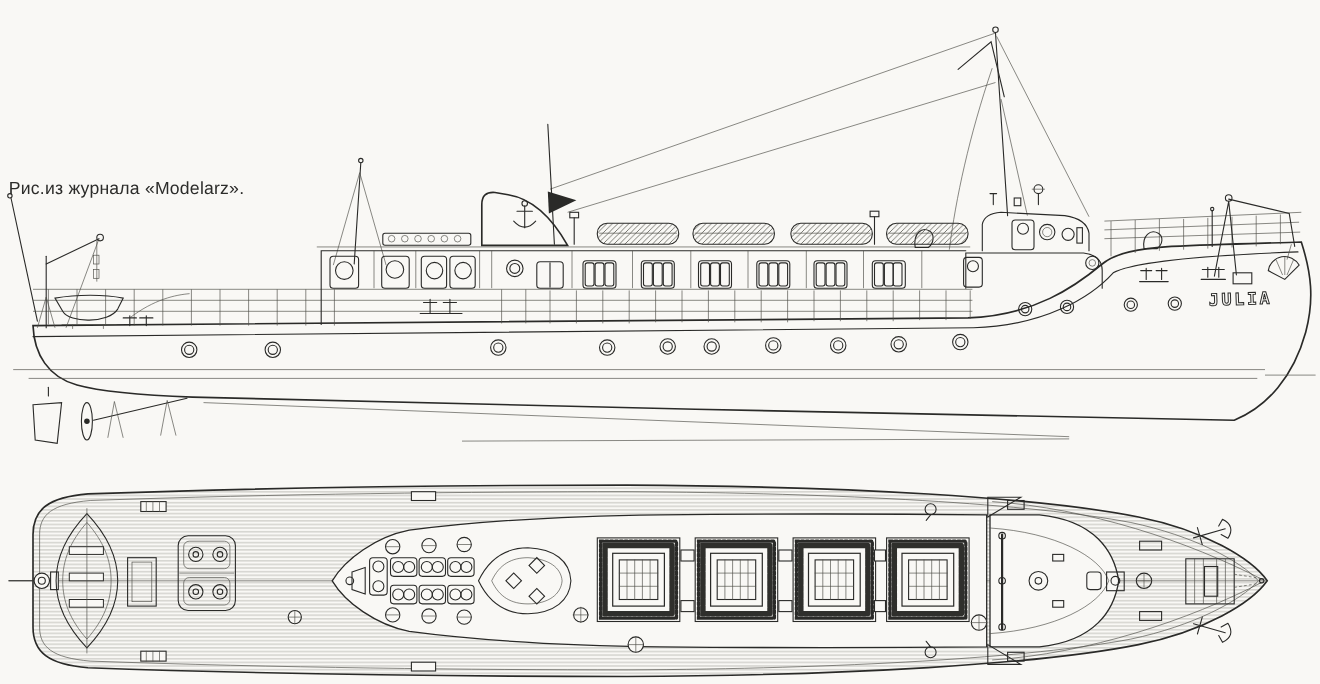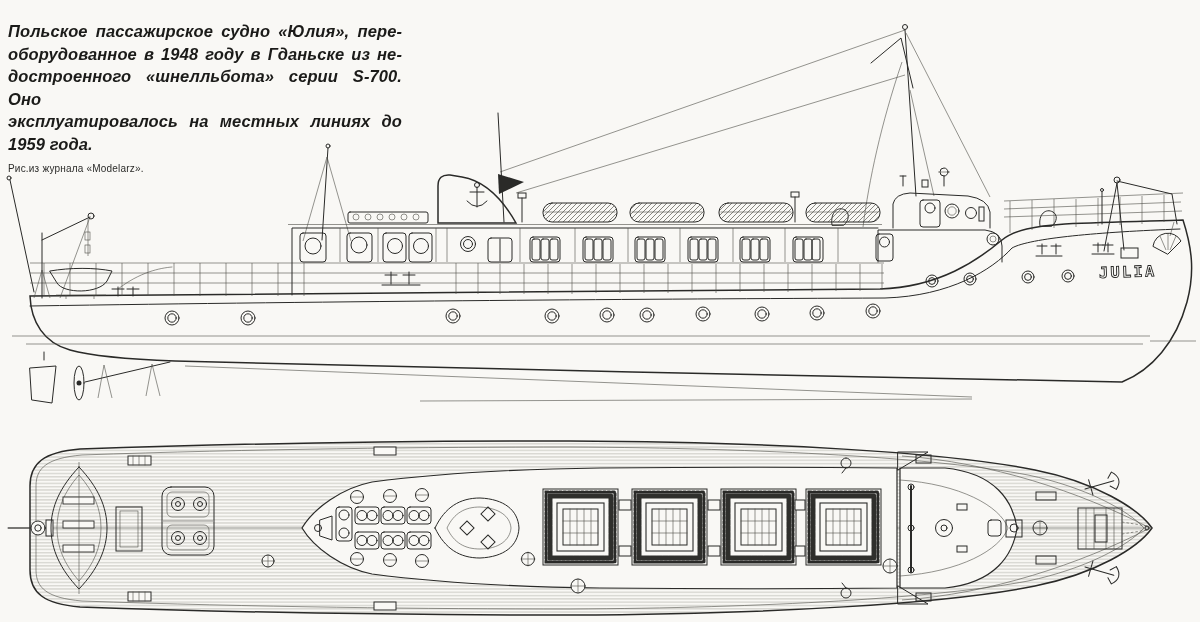--- a/index.html
+++ b/index.html
@@ -3,21 +3,21 @@
 <meta charset="utf-8">
 <style>
   html,body{margin:0;padding:0;background:#ffffff;}
   .page{position:relative;width:1200px;height:622px;background:#f9f8f5;overflow:hidden;
         font-family:"Liberation Sans",sans-serif;color:#1d1d1b;}
   .caption{position:absolute;left:8px;top:20px;width:394px;
            font-size:16.5px;line-height:22.5px;font-weight:700;font-style:italic;
            color:#1b1b19;letter-spacing:.1px;}
   .caption .ln{text-align:justify;}
   .caption .ln.just{text-align-last:justify;}
-  .credit{position:absolute;left:8px;top:163px;font-size:10px;font-weight:400;
+  .credit{position:absolute;left:8px;top:163px;font-size:16px;font-weight:400;
           font-style:normal;color:#2c2c2a;letter-spacing:.2px;}
   svg{position:absolute;left:0;top:0;}
   
   .o{stroke:#2a2a28;stroke-width:1.5;fill:none;stroke-linecap:round;}
   .m{stroke:#2a2a28;stroke-width:1;fill:none;stroke-linecap:round;}
   .t{stroke:#4d4d47;stroke-width:.6;fill:none;}
   .w{fill:#f9f8f5;}
   .k{fill:#2a2a28;}
   .hullname{font-family:"DejaVu Sans Mono",monospace;font-weight:700;font-size:15px;
             letter-spacing:2.5px;fill:#f9f8f5;stroke:#2a2a28;stroke-width:.9;}
@@ -484,22 +484,15 @@
           <path d="M0,0 H30 M6,-8 V8 M30,-9 Q40,0 30,9 M30,-9 L25,-4 M30,9 L25,4"></path>
         </g>
         <g class="m" transform="translate(1085,567) rotate(16)">
           <path d="M0,0 H30 M6,-8 V8 M30,-9 Q40,0 30,9 M30,-9 L25,-4 M30,9 L25,4"></path>
         </g>
         <circle class="m" cx="1147" cy="528" r="2"></circle>
       </g>
     </g>
   </svg>
 
-  <div class="caption">
-    <div class="ln just">Польское пассажирское судно «Юлия», пере-</div>
-    <div class="ln just">оборудованное в 1948 году в Гданьске из не-</div>
-    <div class="ln just">достроенного «шнелльбота» серии S-700. Оно</div>
-    <div class="ln just">эксплуатировалось на местных линиях до</div>
-    <div class="ln">1959 года.</div>
-  </div>
 
   <div class="credit">Рис.из журнала «Modelarz».</div>
 </div>
 
 </body></html>

